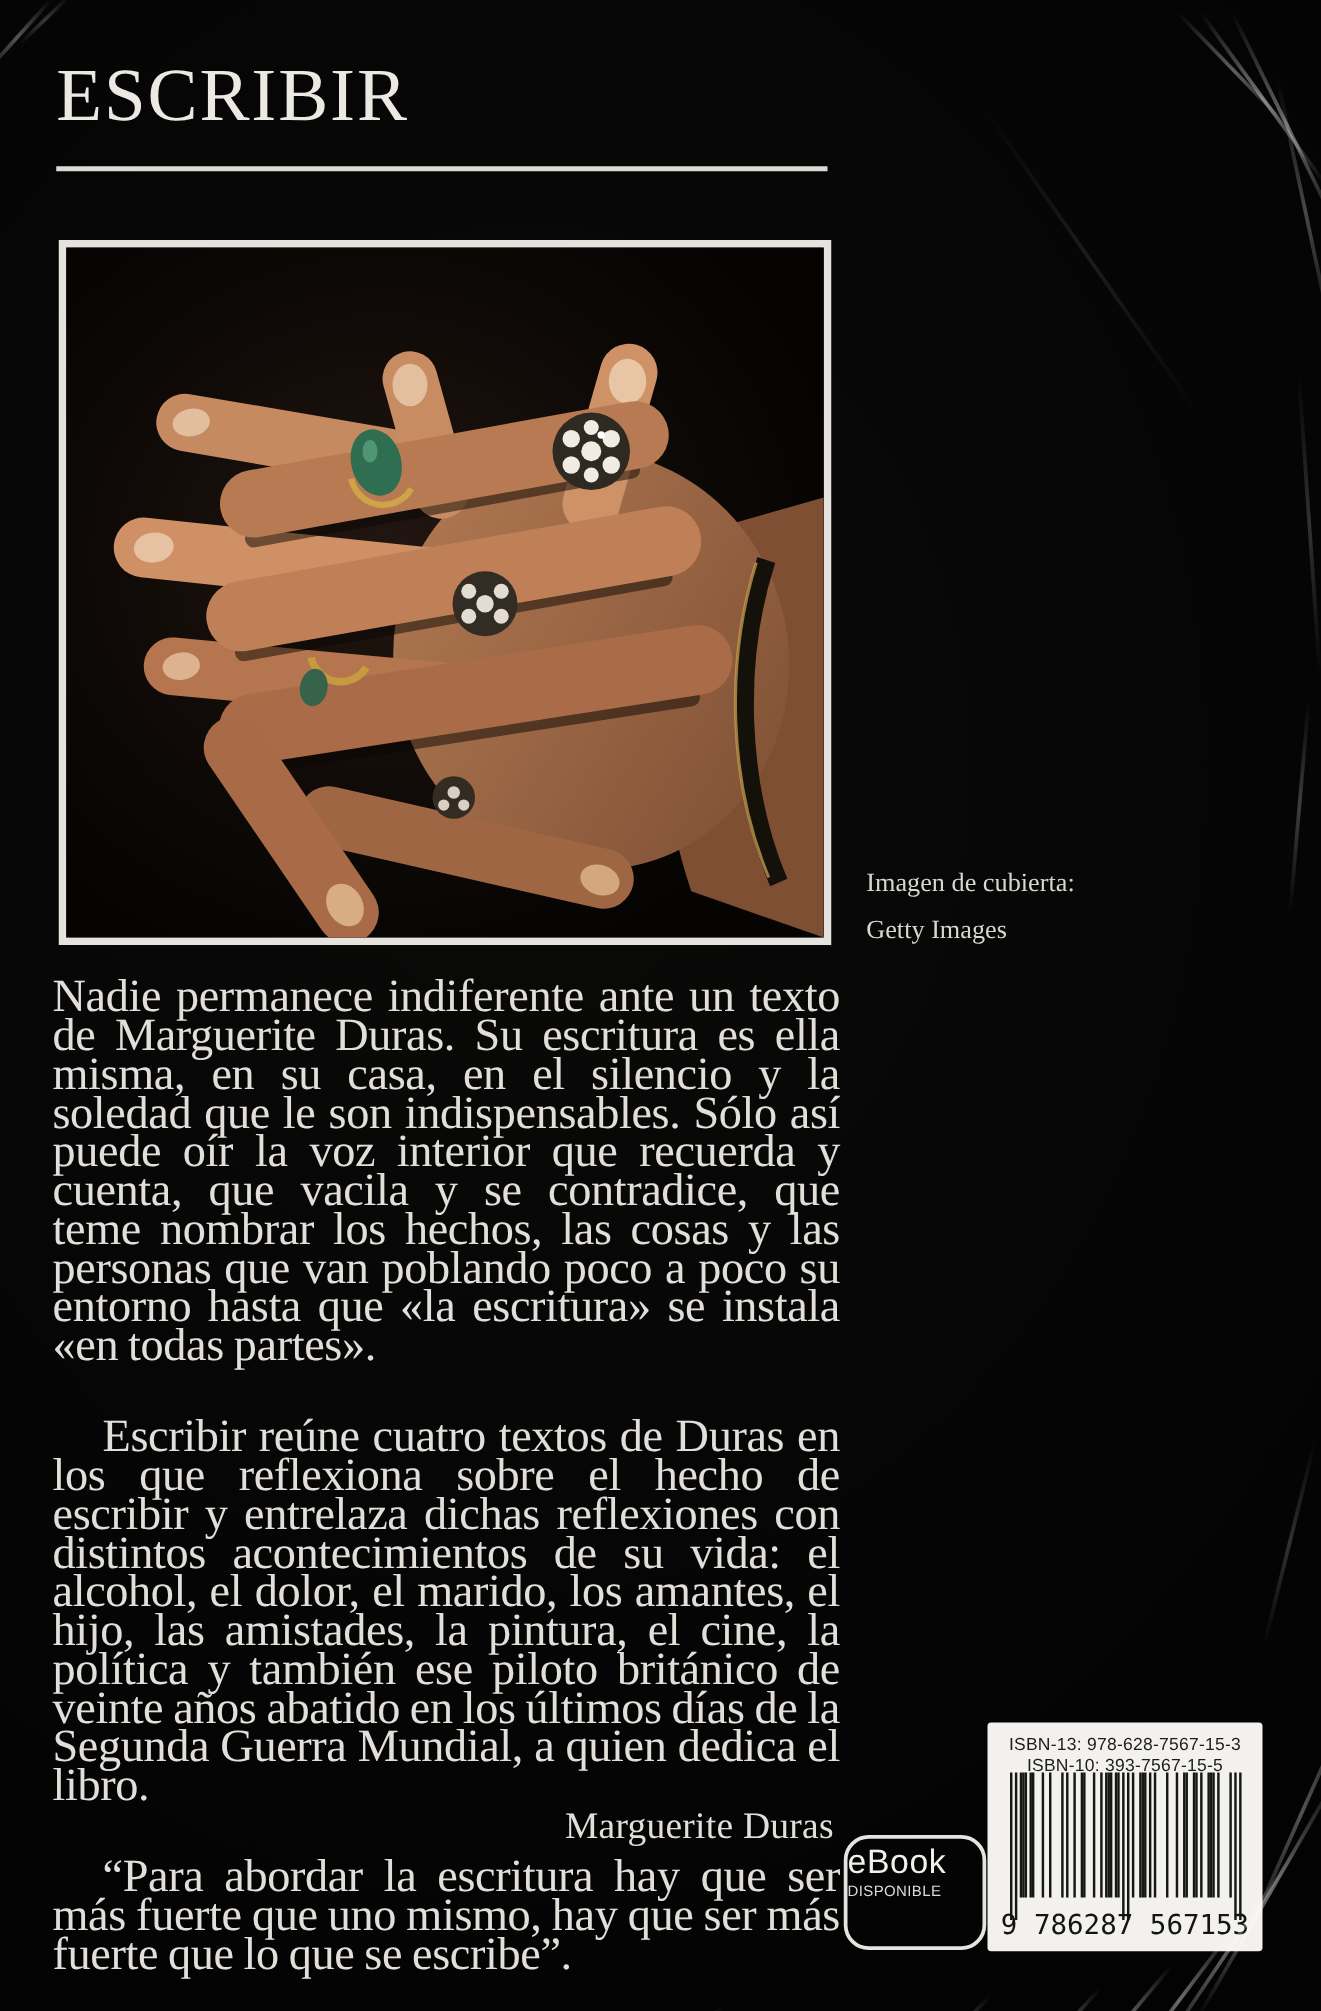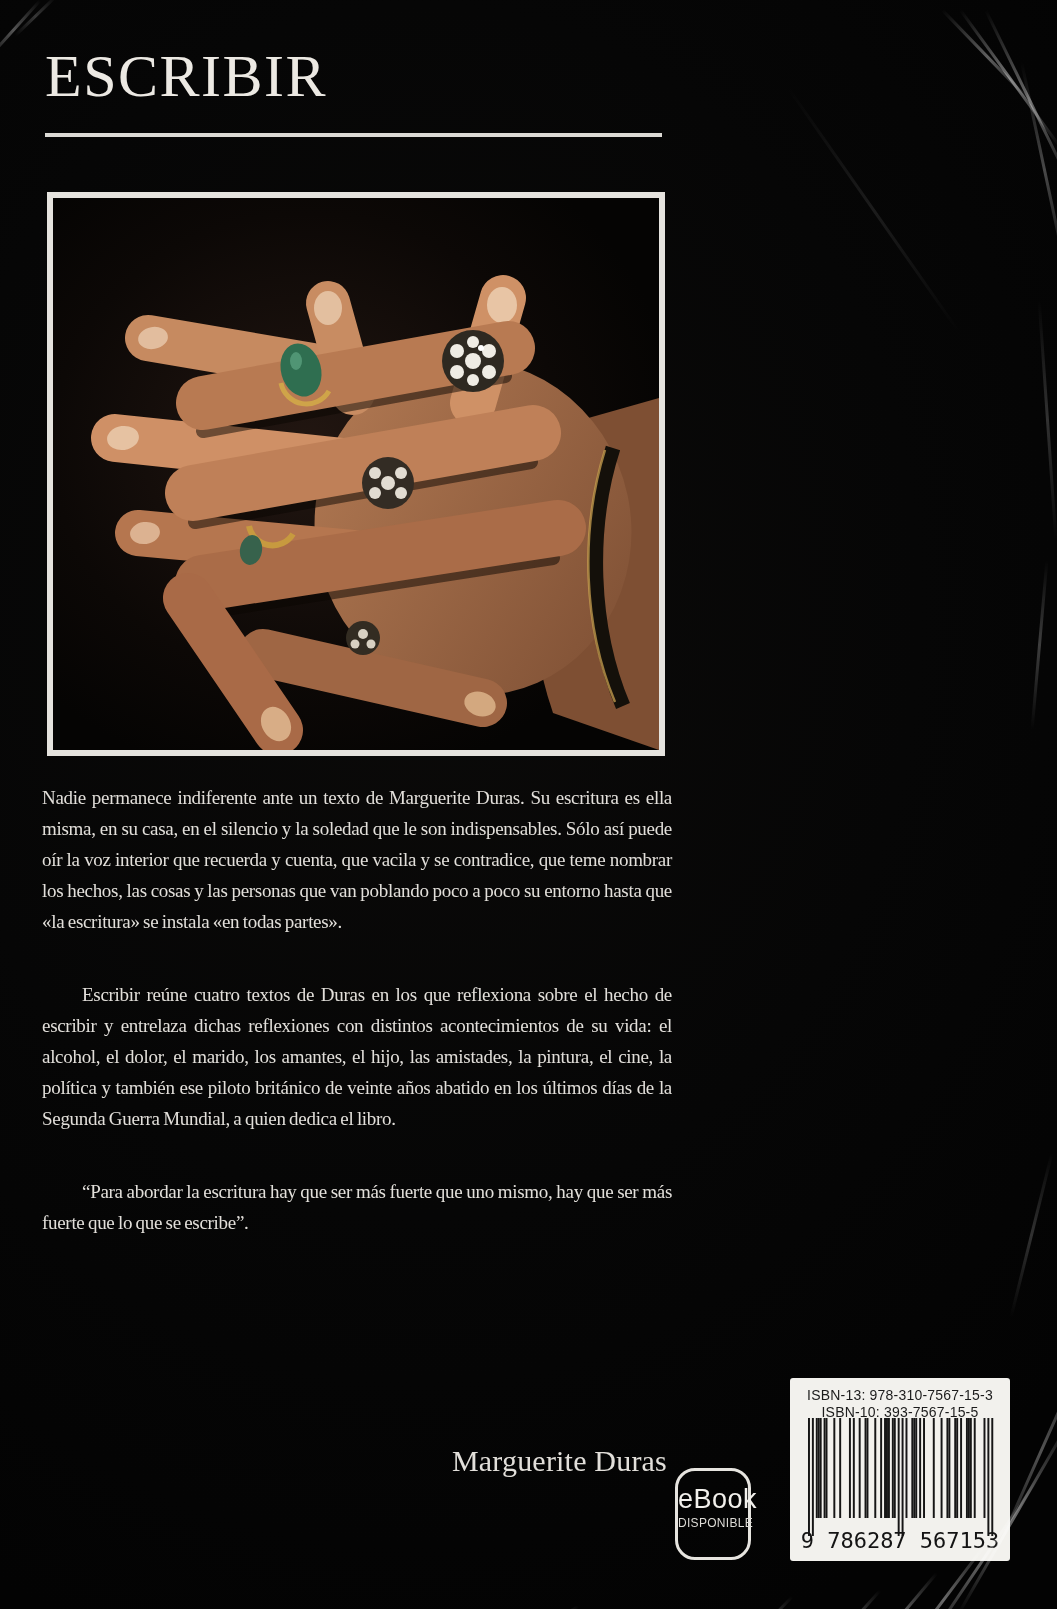--- a/index.html
+++ b/index.html
@@ -31,21 +31,21 @@
     position:absolute;left:47px;top:192px;width:618px;height:564px;margin:0;
     border:6px solid #e5e3de;box-sizing:border-box;background:#050403;
   }
   .photo svg{display:block;width:100%;height:100%;}
   .credit{
     position:absolute;left:693px;top:688px;
     font-size:21px;line-height:37px;color:#d9d6d0;
   }
   .blurb{
     position:absolute;left:42px;top:782px;width:630px;
-    font-size:19px;line-height:31px;letter-spacing:-0.3px;word-spacing:-1px;
+    font-size:37px;line-height:31px;letter-spacing:-0.3px;word-spacing:-1px;
     text-align:justify;color:#e2dfda;
     hyphens:auto;-webkit-hyphens:auto;
   }
   .blurb p{margin:0;}
   .blurb p.indent{text-indent:40px;margin-top:42px;}
   .author{
     position:absolute;top:1444px;right:390px;
     font-size:30px;color:#e2dfda;letter-spacing:0.2px;
   }
   .barcode-panel{
@@ -57,23 +57,23 @@
     text-align:center;font-size:14px;line-height:17px;letter-spacing:0.2px;
   }
   .isbn13{margin-top:9px;}
   .barcode-svg{position:absolute;left:10px;top:38px;width:200px;height:122px;}
   .barcode-digits{
     position:absolute;left:0;top:150px;width:100%;text-align:center;
     font-family:"DejaVu Sans Mono", monospace;font-size:22px;color:#141414;
     letter-spacing:0px;
   }
   .ebook{
-    position:absolute;left:675px;top:1468px;width:76px;height:92px;
+    position:absolute;left:675px;top:1468px;width:114px;height:92px;
     border:3px solid #e6e4df;border-radius:20px;box-sizing:border-box;
-    text-align:center;padding-top:14px;
+    text-align:left;padding-top:4px;
     font-family:"Liberation Sans", sans-serif;
   }
   .ebook-label{font-size:27px;line-height:28px;color:#f2f0ec;letter-spacing:0.5px;}
   .ebook-sub{font-size:12px;margin-top:3px;color:#dddbd6;letter-spacing:0.3px;}
   .streak{
     position:absolute;width:2.5px;border-radius:3px;
     background:linear-gradient(to bottom, transparent, rgba(255,255,255,.9), transparent);
     pointer-events:none;
   }
 </style>
@@ -157,31 +157,35 @@
       <ellipse cx="198" cy="352" rx="11" ry="15" fill="#37624c" transform="rotate(10 198 352)"></ellipse>
       <circle cx="310" cy="440" r="17" fill="#332c22"></circle>
       <g fill="#d8d0c2">
         <circle cx="310" cy="436" r="5"></circle>
           <circle cx="302" cy="446" r="4.5"></circle>
           <circle cx="318" cy="446" r="4.5"></circle>
       </g>
     </svg>
   </figure>
 
+  <div class="credit">
+    <div>Imagen de cubierta:</div>
+    <div>Getty Images</div>
+  </div>
 
   <div class="blurb">
     <p>Nadie permanece indiferente ante un texto de Marguerite Duras. Su escritura es ella misma, en su casa, en el silencio y la soledad que le son indispensables. Sólo así puede oír la voz interior que recuerda y cuenta, que vacila y se contradice, que teme nombrar los hechos, las cosas y las personas que van poblando poco a poco su entorno hasta que «la escritura» se instala «en todas partes».</p>
     <p class="indent">Escribir reúne cuatro textos de Duras en los que reflexiona sobre el hecho de escribir y entrelaza dichas reflexiones con distintos acontecimientos de su vida: el alcohol, el dolor, el marido, los amantes, el hijo, las amistades, la pintura, el cine, la política y también ese piloto británico de veinte años abatido en los últimos días de la Segunda Guerra Mundial, a quien dedica el libro.</p>
     <p class="indent">“Para abordar la escritura hay que ser más fuerte que uno mismo, hay que ser más fuerte que lo que se escribe”.</p>
   </div>
 
   <div class="author">Marguerite Duras</div>
 
   <div class="barcode-panel">
-    <div class="isbn isbn13">ISBN-13: 978-310-7567-15-3</div>
+    <div class="isbn isbn13">ISBN-13: 978-628-7567-15-3</div>
     <div class="isbn">ISBN-10: 393-7567-15-5</div>
     <svg class="barcode-svg" id="barcode" viewBox="0 0 200 122" preserveAspectRatio="none" xmlns="http://www.w3.org/2000/svg">
         <g fill="#161616">
           <rect x="8.00" y="2" width="1.95" height="118"></rect>
           <rect x="11.90" y="2" width="1.95" height="118"></rect>
           <rect x="15.80" y="2" width="1.95" height="100"></rect>
           <rect x="17.75" y="2" width="1.95" height="100"></rect>
           <rect x="19.70" y="2" width="1.95" height="100"></rect>
           <rect x="23.60" y="2" width="1.95" height="100"></rect>
           <rect x="25.55" y="2" width="1.95" height="100"></rect>

